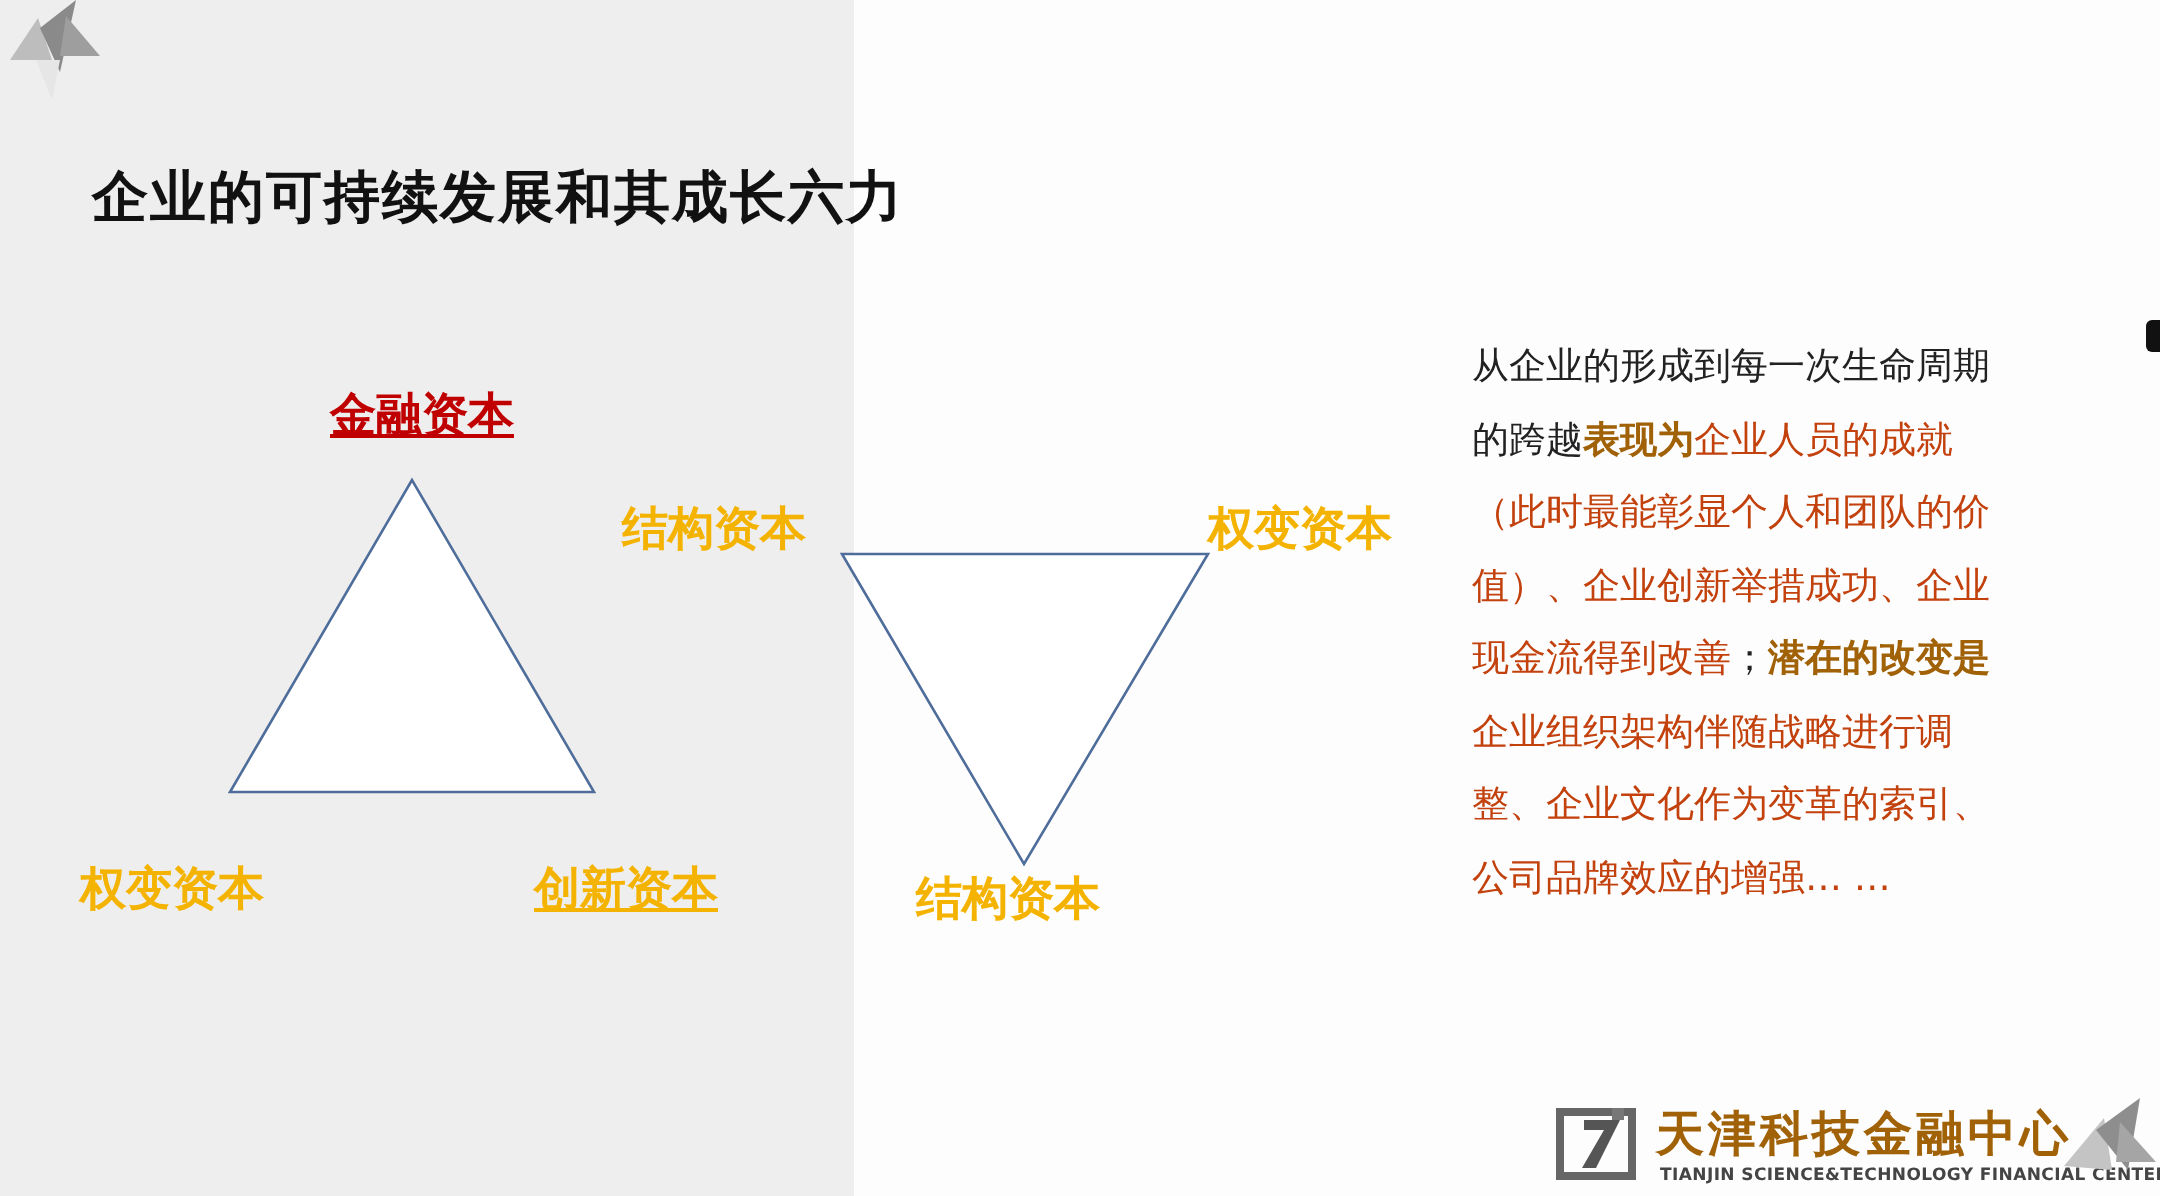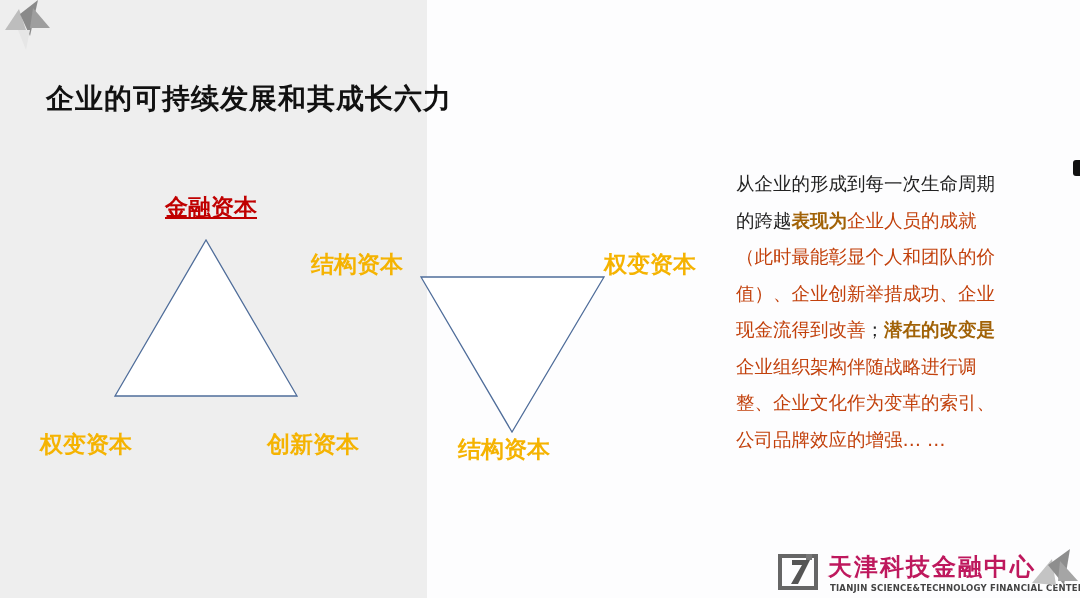--- a/index.html
+++ b/index.html
@@ -31,21 +31,21 @@
     .desc span { font-weight:normal;margin-top:30px; }
     .desc .b { font-weight:bold; color:#a16207; }
     .desc .y { font-weight:normal; color:#c2410c; }
     .edge-mark {
       position:absolute; left:1073px; top:160px; width:7px; height:16px;
       background:#111; border-radius:3px 0 0 3px;
     }
     .footer-logo { position:absolute; left:778px; top:552px; }
     .footer-cn {
       position:absolute; left:828px; top:551px;
-      font-size:24px; font-weight:bold; color:#be185d; letter-spacing:2px; white-space:nowrap;
+      font-size:24px; font-weight:bold; color:#a16207; letter-spacing:2px; white-space:nowrap;
     }
     .footer-en {
       position:absolute; left:830px; top:583px;
       font-size:8.5px; font-weight:bold; color:#444444; white-space:nowrap; letter-spacing:0.2px;
     }
     .footer-deco { position:absolute; left:1030px; top:545px; }
   </style>
 </head>
 <body>
 
@@ -60,21 +60,21 @@
 
 <div class="title">企业的可持续发展和其成长六力</div>
 
 <svg class="diagram" width="1080" height="598">
   <polygon points="206,240 115,396 297,396" fill="#ffffff" stroke="#4f6d9a" stroke-width="1.3"></polygon>
   <polygon points="421,277 604,277 512,432" fill="#ffffff" stroke="#4f6d9a" stroke-width="1.3"></polygon>
 </svg>
 
 <div class="label red" style="left:165px; top:192px;text-decoration:underline;">金融资本</div>
 <div class="label" style="left:40px; top:429px;">权变资本</div>
-<div class="label" style="left:267px; top:429px;">创新资本</div>
+<div class="label" style="left:267px; top:429px;text-decoration:underline;">创新资本</div>
 <div class="label" style="left:311px; top:249px;">结构资本</div>
 <div class="label" style="left:604px; top:249px;">权变资本</div>
 <div class="label" style="left:458px; top:434px;">结构资本</div>
 
 <div class="desc"><span>从企业的形成到每一次生命周期的跨越</span><span class="b">表现为</span><span class="y">企业人员的成就（此时最能彰显个人和团队的价值）、企业创新举措成功、企业现金流得到改善</span><span>；</span><span class="b">潜在的改变是</span><span class="y">企业组织架构伴随战略进行调整、企业文化作为变革的索引、公司品牌效应的增强…  …</span></div>
 
 <div class="edge-mark"></div>
 
 <svg class="footer-logo" width="42" height="40" viewBox="0 0 42 40">
   <rect x="2" y="4" width="36" height="32" fill="none" stroke="#666" stroke-width="4"></rect>

